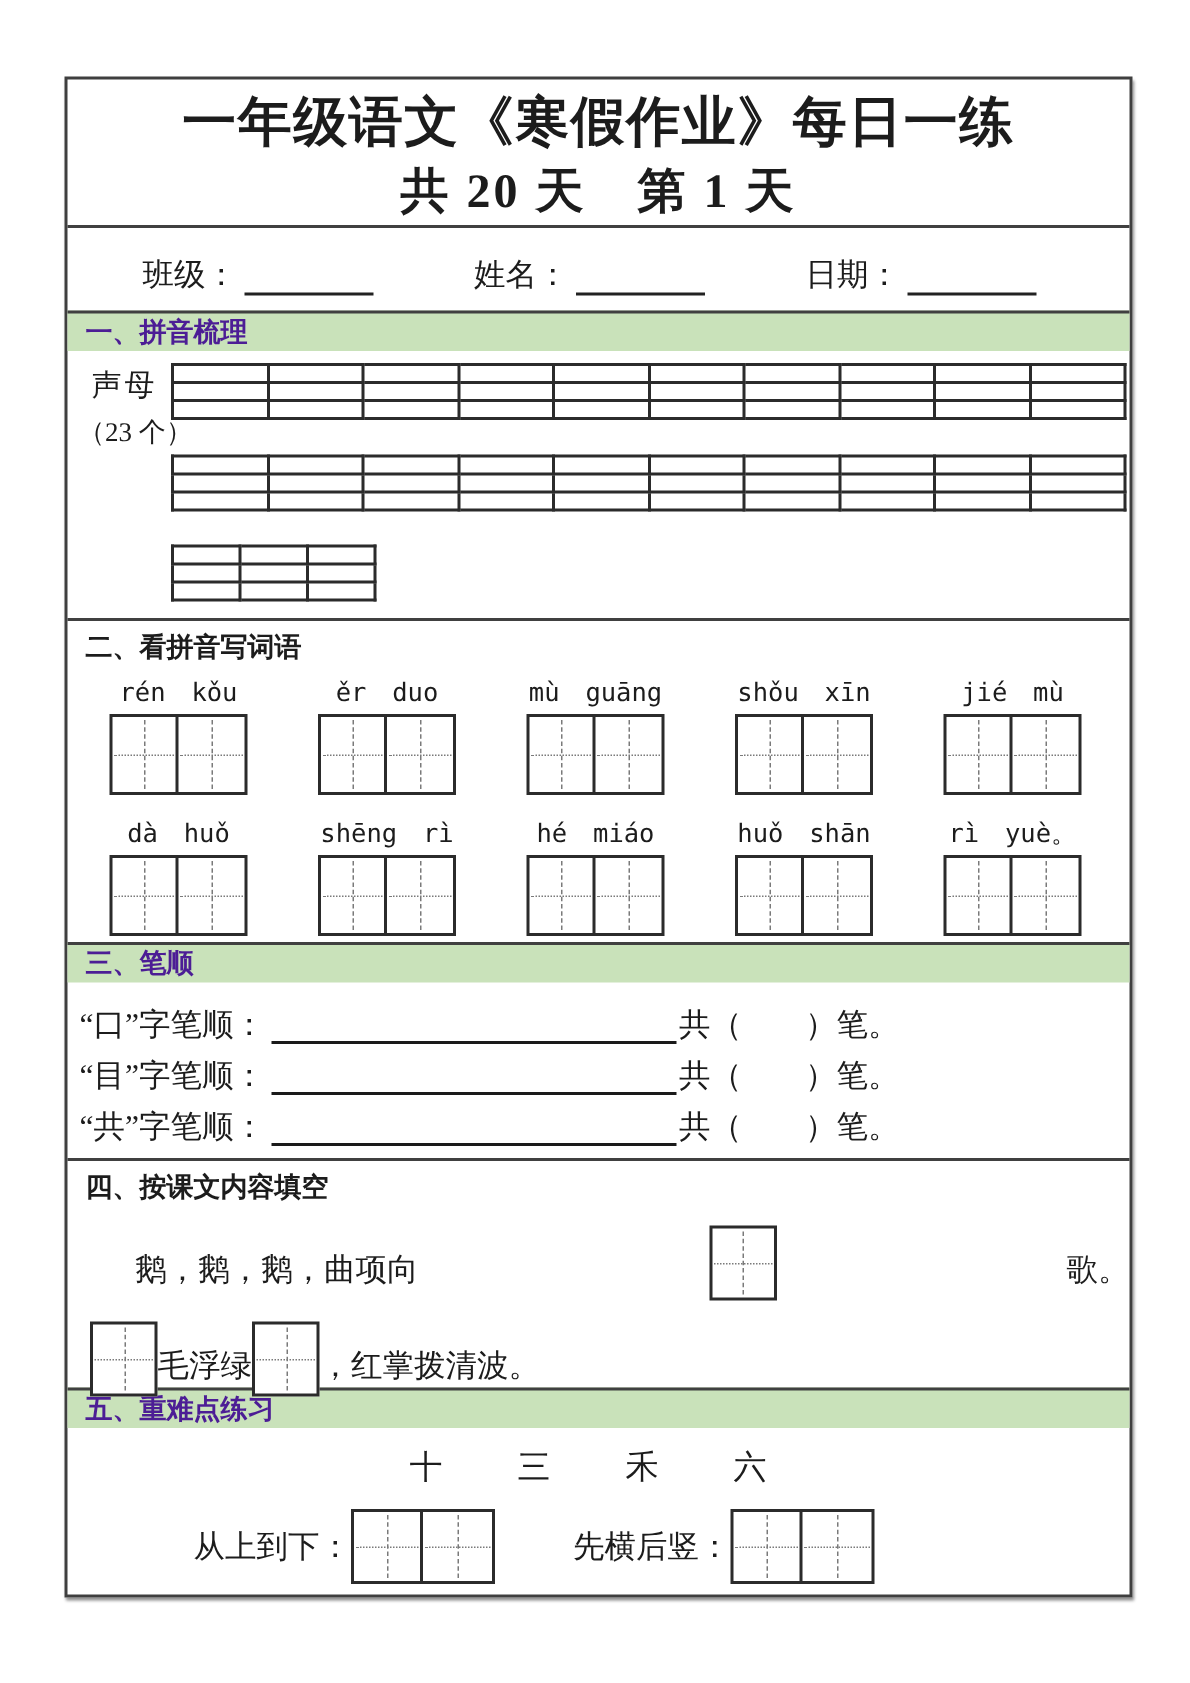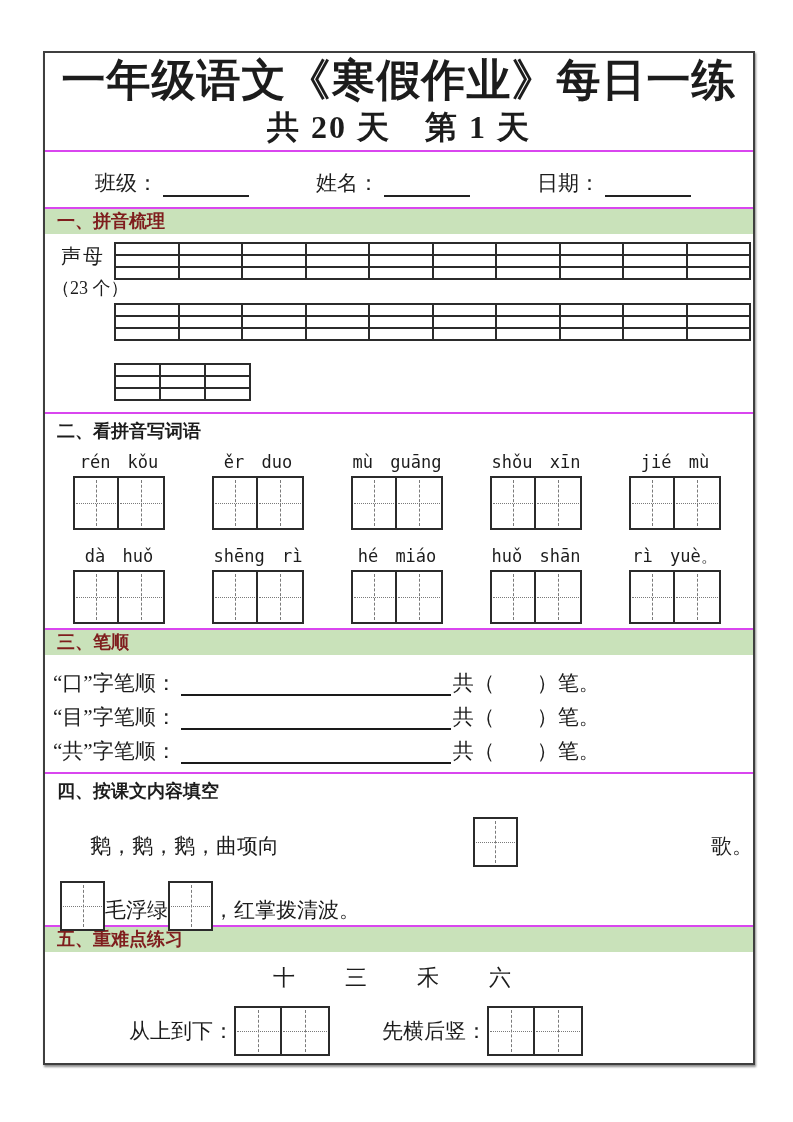--- a/index.html
+++ b/index.html
@@ -13,36 +13,36 @@
   }
   *{ box-sizing: border-box; margin:0; padding:0; }
   html,body{ width:793px; height:1122px; background:#ffffff; overflow:hidden;
     font-family: var(--serif); color: var(--ink); }
   .page-frame{
     position:absolute; left:43px; top:51px; width:712px; height:1014px;
     border:2px solid var(--frame); background:#fff;
     box-shadow:1px 2px 2px rgba(0,0,0,.45);
   }
   .row{ width:100%; }
-  .row.bordered{ border-top:2px solid #d946ef; }
+  .row.bordered{ border-top:2px solid #404040; }
 
   
   .title-block{ height:97px; text-align:center; padding-top:7px; }
-  .t1{ font-family:var(--serif); font-weight:bold; font-size:44px; line-height:42px; letter-spacing:1px; }
+  .t1{ font-family:var(--serif); font-weight:bold; font-size:36px; line-height:42px; letter-spacing:1px; }
   .t2{ font-family:var(--serif); font-weight:bold; font-size:32px; line-height:42px; margin-top:4px; letter-spacing:2px; }
 
   
   .info-row{ height:57px; display:flex; align-items:center;
     padding:6px 62px 0 50px; justify-content:space-between; font-size:21px; }
   .info-item{ display:flex; align-items:flex-end; }
   .blank{ display:inline-block; width:86px; height:24px; border-bottom:2px solid #222; margin-left:5px; }
 
   
   .sec-green{ height:27px; line-height:24px; padding-left:12px;
-    font-family:var(--sans); font-weight:bold; font-size:18px; color:#7f1d1d; }
+    font-family:var(--sans); font-weight:bold; font-size:18px; color:#4c1d95; }
 
   
   .white-header{ padding:5px 0 0 12px; font-family:var(--sans); font-weight:bold; font-size:18px; height:32px; }
 
   
   .s1-content{ position:relative; height:178px; }
   .side1{ position:absolute; left:16px; top:9px;  font-size:20px; letter-spacing:2px; }
   .side2{ position:absolute; left:7px;  top:42px; font-size:18px; }
   .ptable{ position:absolute; border-collapse:collapse; table-layout:fixed; }
   .ptable td{ border:2px solid var(--line); height:12px; padding:0; }

